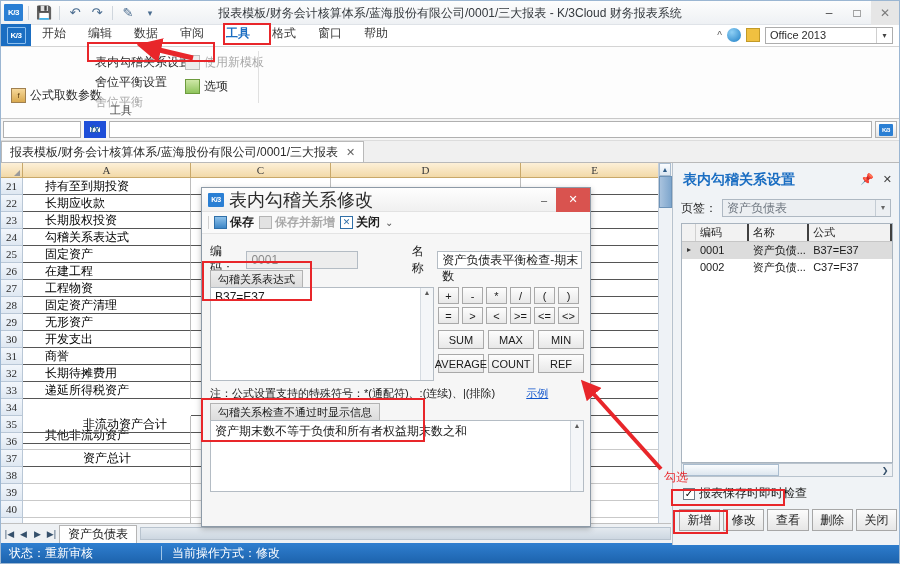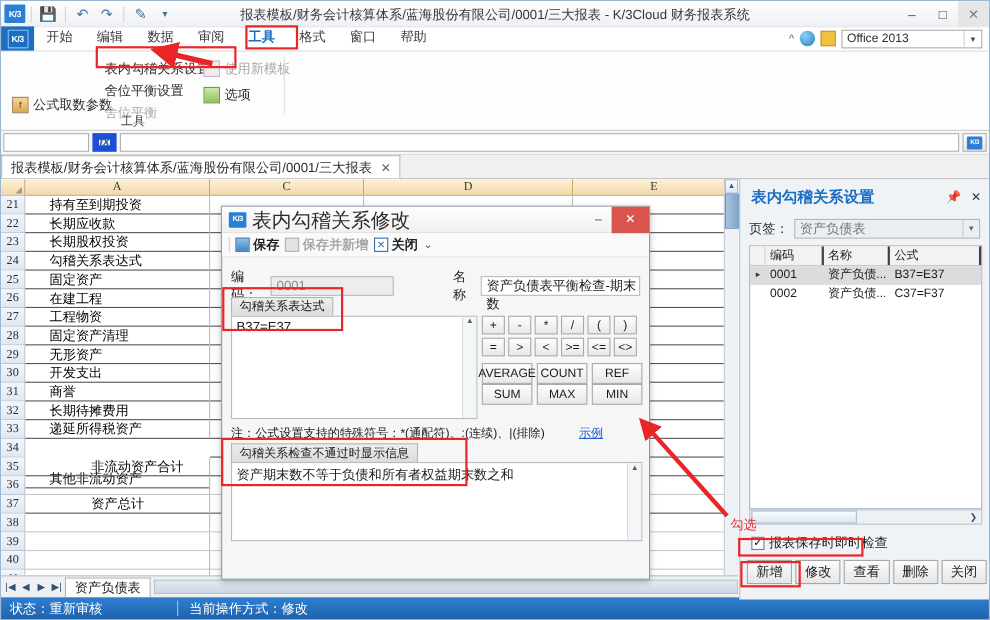--- a/index.html
+++ b/index.html
@@ -765,29 +765,29 @@
         <div class="opbtn" style="width:21px;height:17px">)</div>
       </div>
       <div style="display:flex;gap:3px;margin-bottom:6px">
         <div class="opbtn" style="width:21px;height:17px">=</div>
         <div class="opbtn" style="width:21px;height:17px">&gt;</div>
         <div class="opbtn" style="width:21px;height:17px">&lt;</div>
         <div class="opbtn" style="width:21px;height:17px">&gt;=</div>
         <div class="opbtn" style="width:21px;height:17px">&lt;=</div>
         <div class="opbtn" style="width:21px;height:17px">&lt;&gt;</div>
       </div>
+      <div style="display:flex;gap:4px;margin-bottom:5px">
+        <div class="opbtn" style="width:46px;height:19px">SUM</div>
+        <div class="opbtn" style="width:46px;height:19px">MAX</div>
+        <div class="opbtn" style="width:46px;height:19px">MIN</div>
+      </div>
       <div style="display:flex;gap:4px">
         <div class="opbtn" style="width:46px;height:19px">AVERAGE</div>
         <div class="opbtn" style="width:46px;height:19px">COUNT</div>
         <div class="opbtn" style="width:46px;height:19px">REF</div>
-      </div>
-      <div style="display:flex;gap:4px;margin-bottom:5px">
-        <div class="opbtn" style="width:46px;height:19px">SUM</div>
-        <div class="opbtn" style="width:46px;height:19px">MAX</div>
-        <div class="opbtn" style="width:46px;height:19px">MIN</div>
       </div>
     </div>
 
     <div class="note">
       <span>注：公式设置支持的特殊符号：*(通配符)、:(连续)、|(排除)</span>
       <span class="lnk">示例</span>
     </div>
 
     <div style="position:absolute;left:8px;top:215px">
       <span class="tabchip">勾稽关系检查不通过时显示信息</span>

